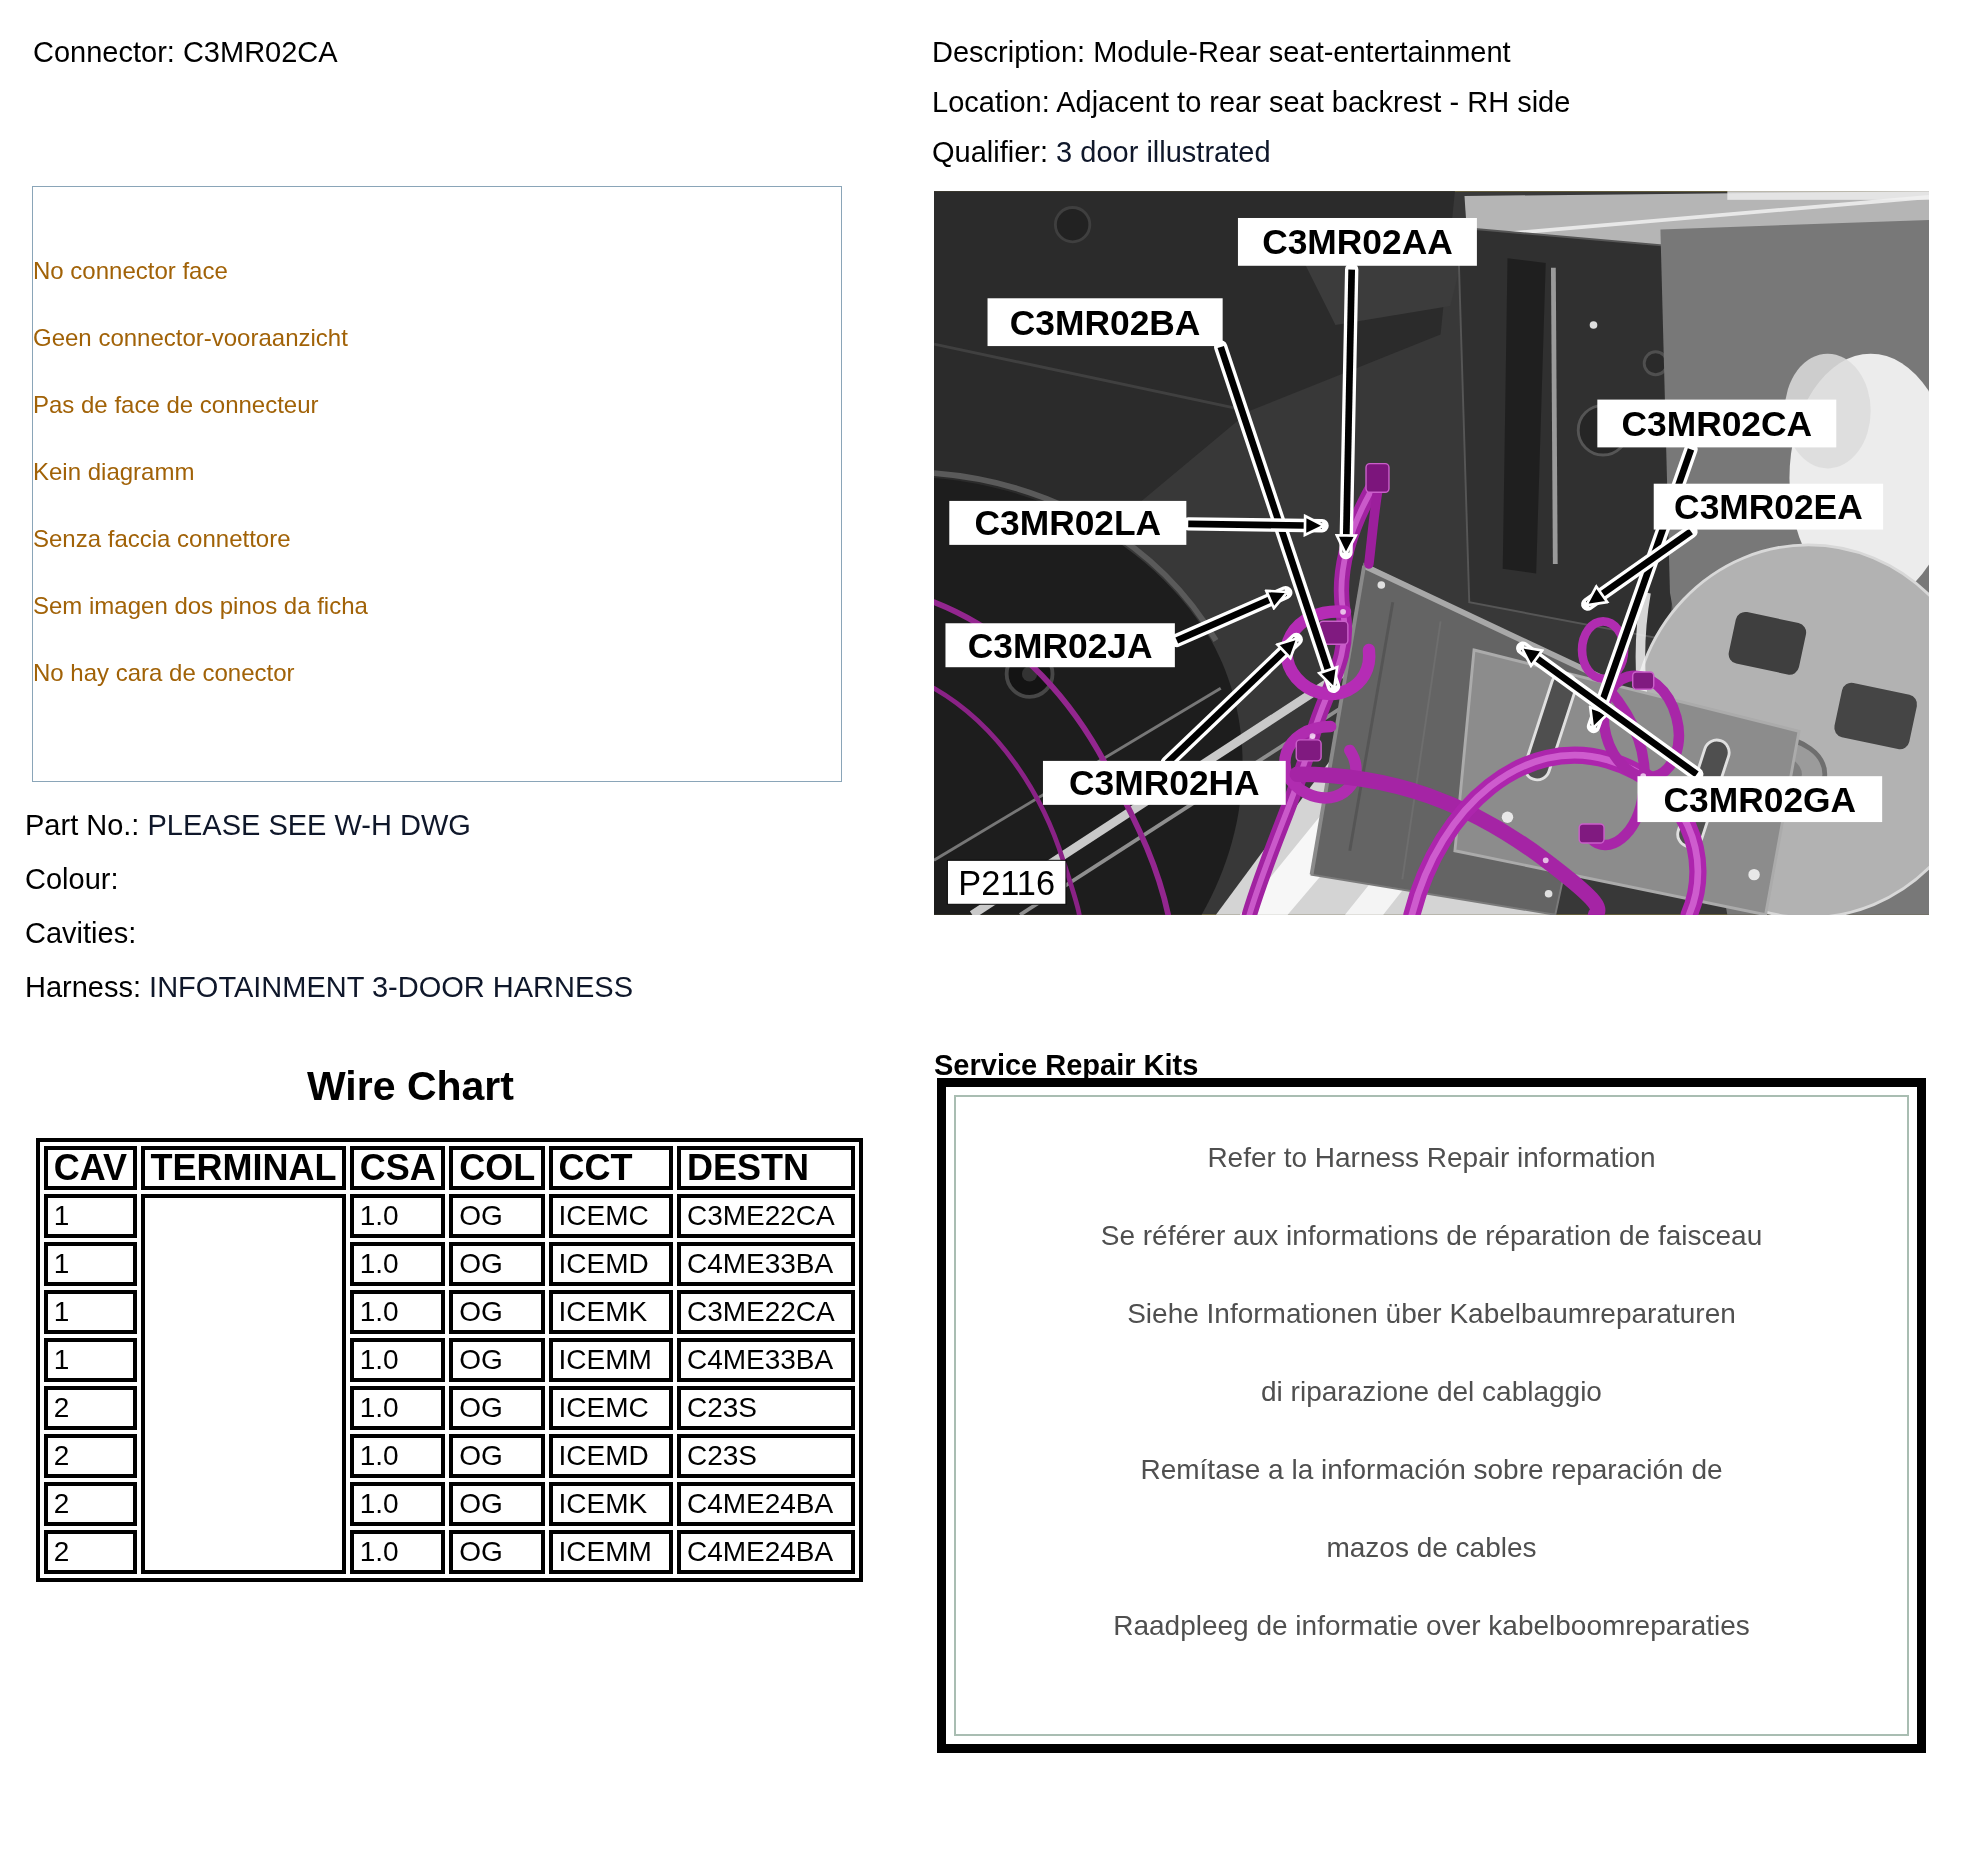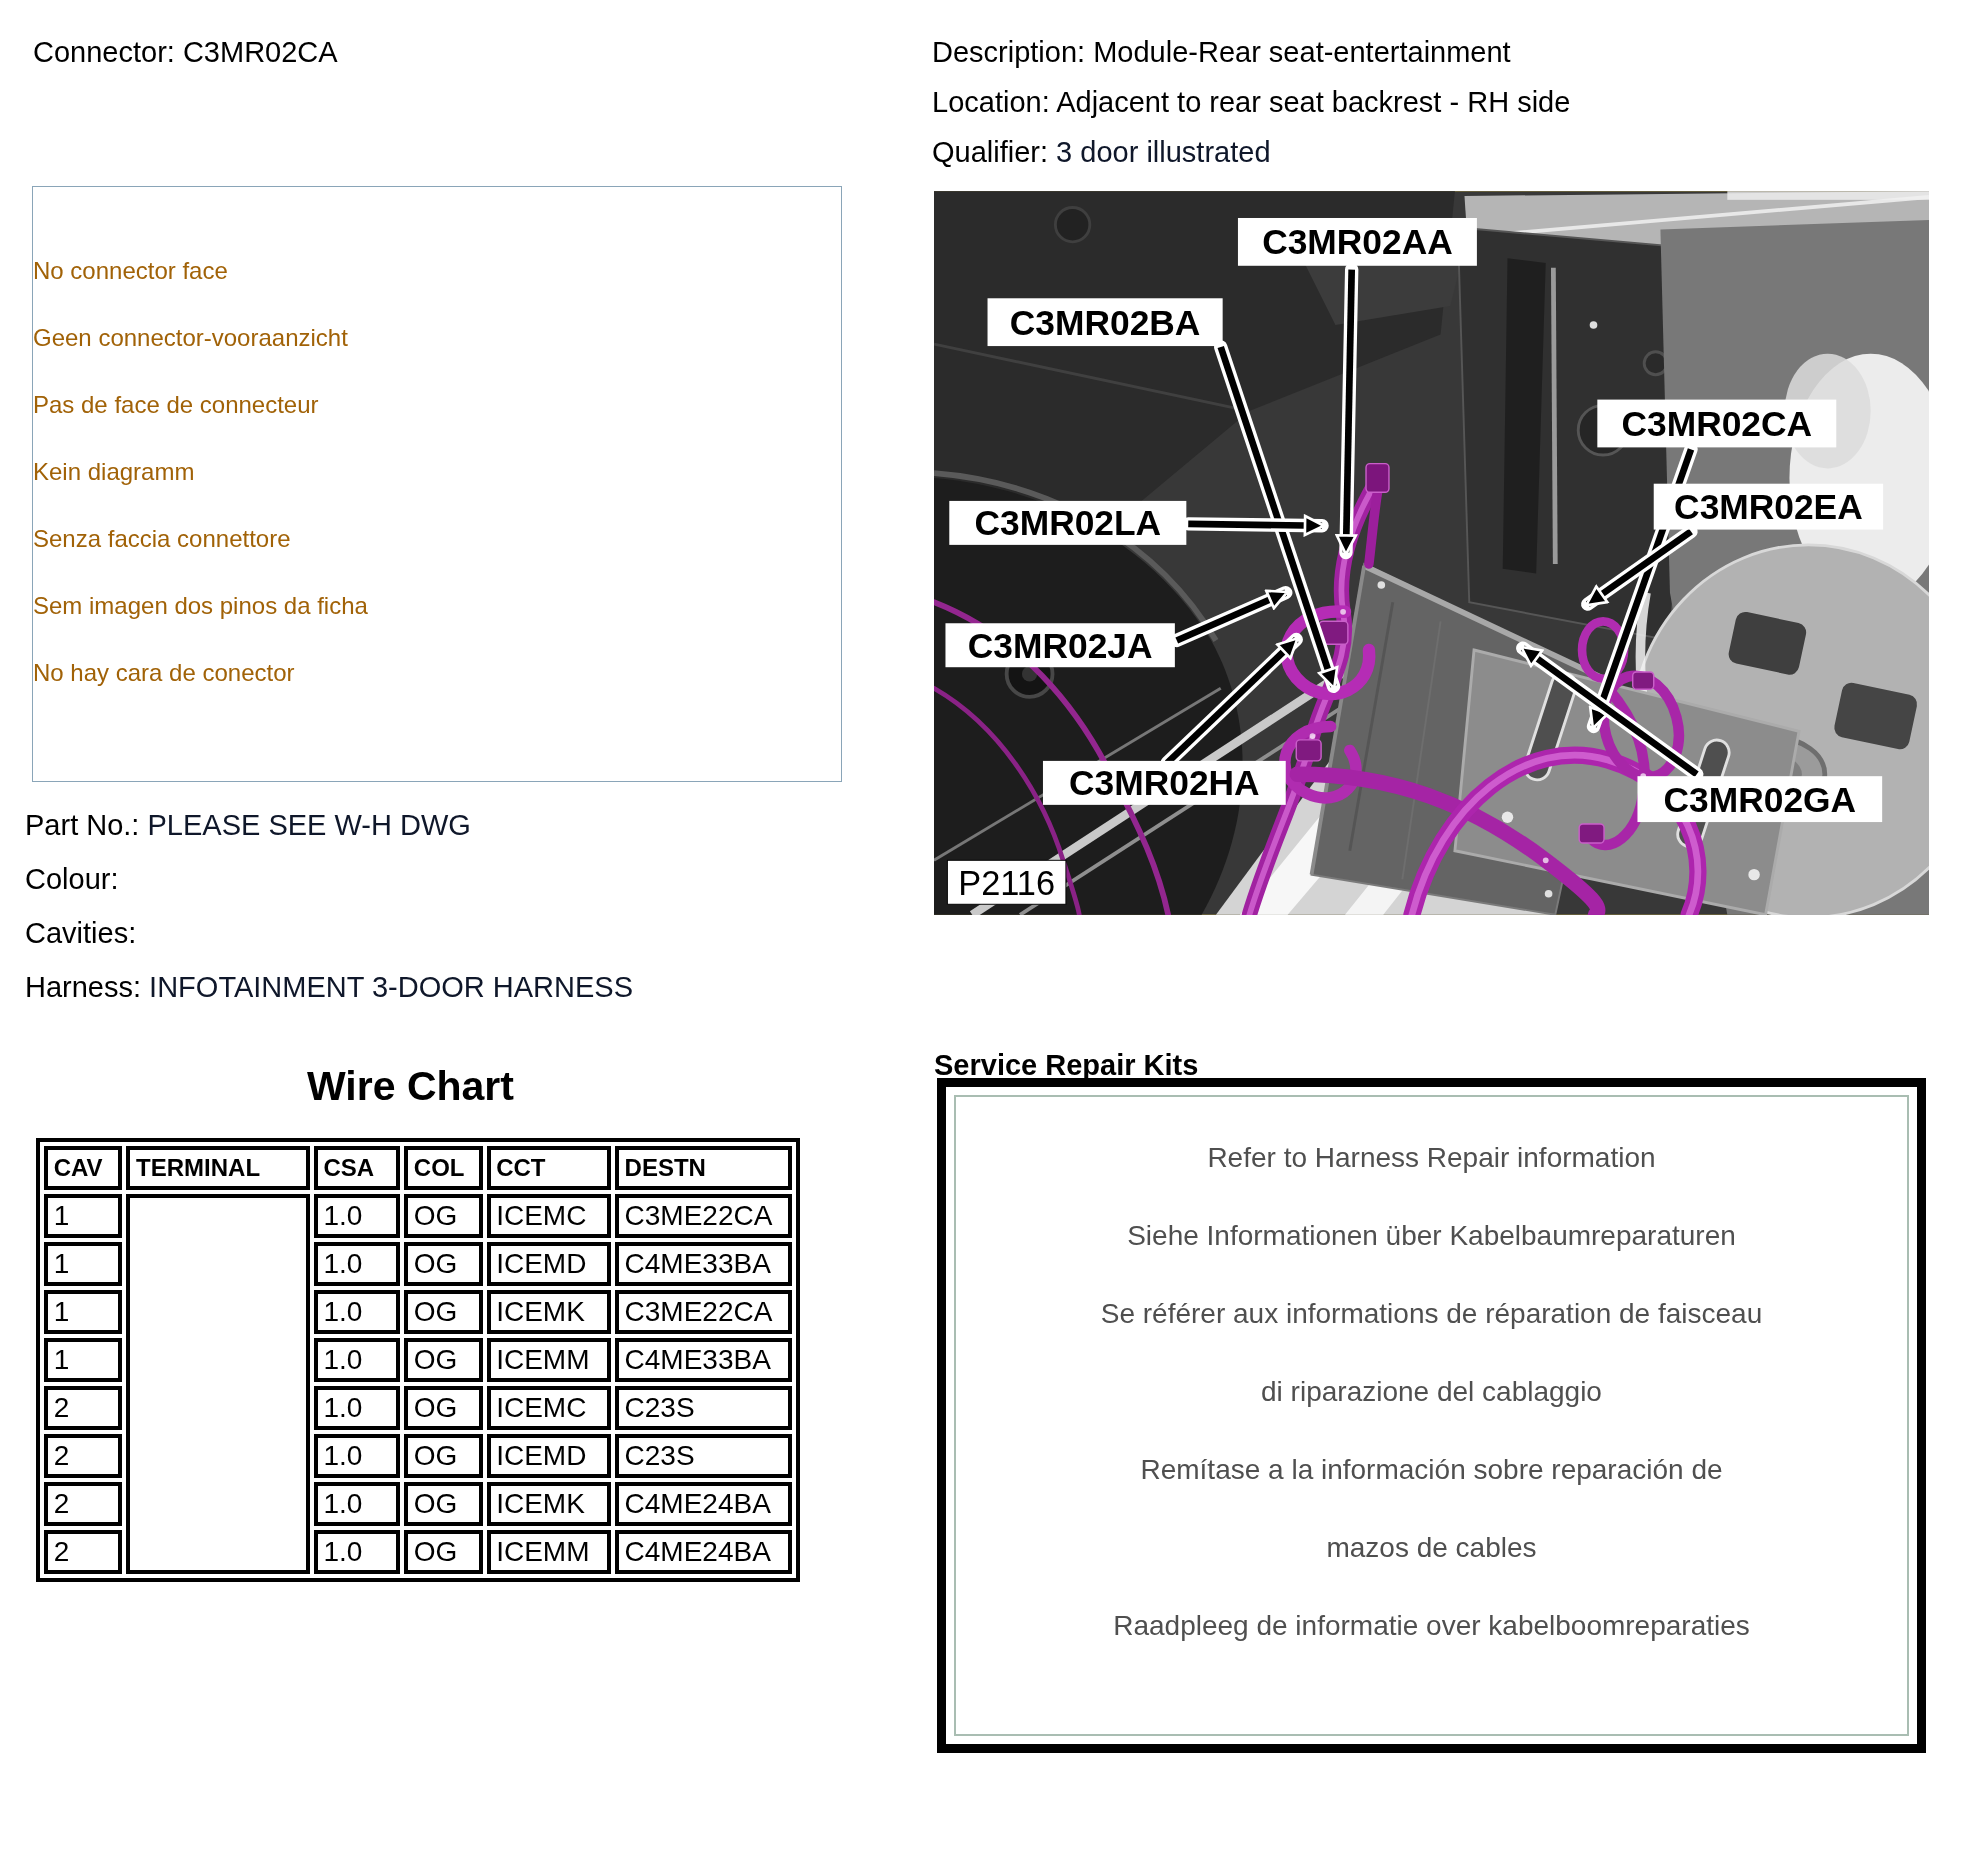--- a/index.html
+++ b/index.html
@@ -11,21 +11,21 @@
   .face-box{left:32px;top:186px;width:810px;height:596px;border:1.9px solid #8aa5b8;box-sizing:border-box;background:#fff;}
   .face-box .ln{width:100%;text-align:left;line-height:67px;font-size:24px;color:#a16207;}
   .face-box .pad{padding-top:50px;}
   
   .part-info{left:25px;top:808px;width:860px;}
   .part-info .row{height:54px;line-height:34px;}
   
   .wc-title{left:36px;top:1063px;width:749px;text-align:center;font-size:41px;font-weight:bold;color:#000;}
   table.wire{position:absolute;left:36px;top:1138px;border-collapse:separate;border-spacing:4.8px;border:4.8px solid #000;background:#fff;}
   table.wire th,table.wire td{border:4.8px solid #000;background:#fff;padding:0 5.7px;height:36px;line-height:36px;text-align:left;vertical-align:middle;white-space:nowrap;}
-  table.wire th{font-size:24px;font-weight:bold;}
+  table.wire th{font-size:36px;font-weight:bold;}
   table.wire td{font-size:28px;font-weight:normal;color:#000;}
   .w-cav{width:59px;} .w-term{width:164px;} .w-csa{width:67px;} .w-col{width:59px;} .w-cct{width:105px;} .w-destn{width:158px;}
   
   .srk-title{left:934px;top:1037px;font-size:29px;font-weight:bold;color:#000000;white-space:nowrap;margin-top:12px;}
   .srk-box{left:937px;top:1078px;width:989px;height:675px;border:9.6px solid #000;background:#fff;box-sizing:border-box;}
   .srk-inner{position:absolute;left:7.6px;top:7.6px;right:7.6px;bottom:7.6px;border:2.9px solid #a9bdb2;}
   .srk-inner .ln{width:100%;text-align:center;line-height:78px;font-size:28px;color:#4f4f4f;white-space:nowrap;}
   .srk-inner .pad{padding-top:22px;}
   
   .photo{left:934px;top:191px;width:995px;height:724px;background:#fde047;}
@@ -316,22 +316,22 @@
         </g>
       </g>
 </svg>
 </div>
 
 <div class="abs srk-title">Service Repair Kits</div>
 <div class="abs srk-box">
   <div class="srk-inner">
     <div class="pad">
         <div class="ln">Refer to Harness Repair information</div>
+        <div class="ln">Se référer aux informations de réparation de faisceau</div>
         <div class="ln">Siehe Informationen über Kabelbaumreparaturen</div>
-        <div class="ln">Se référer aux informations de réparation de faisceau</div>
         <div class="ln">di riparazione del cablaggio</div>
         <div class="ln">Remítase a la información sobre reparación de</div>
         <div class="ln">mazos de cables</div>
         <div class="ln">Raadpleeg de informatie over kabelboomreparaties</div>
       </div>
   </div>
 </div>
 
 
 </body></html>

